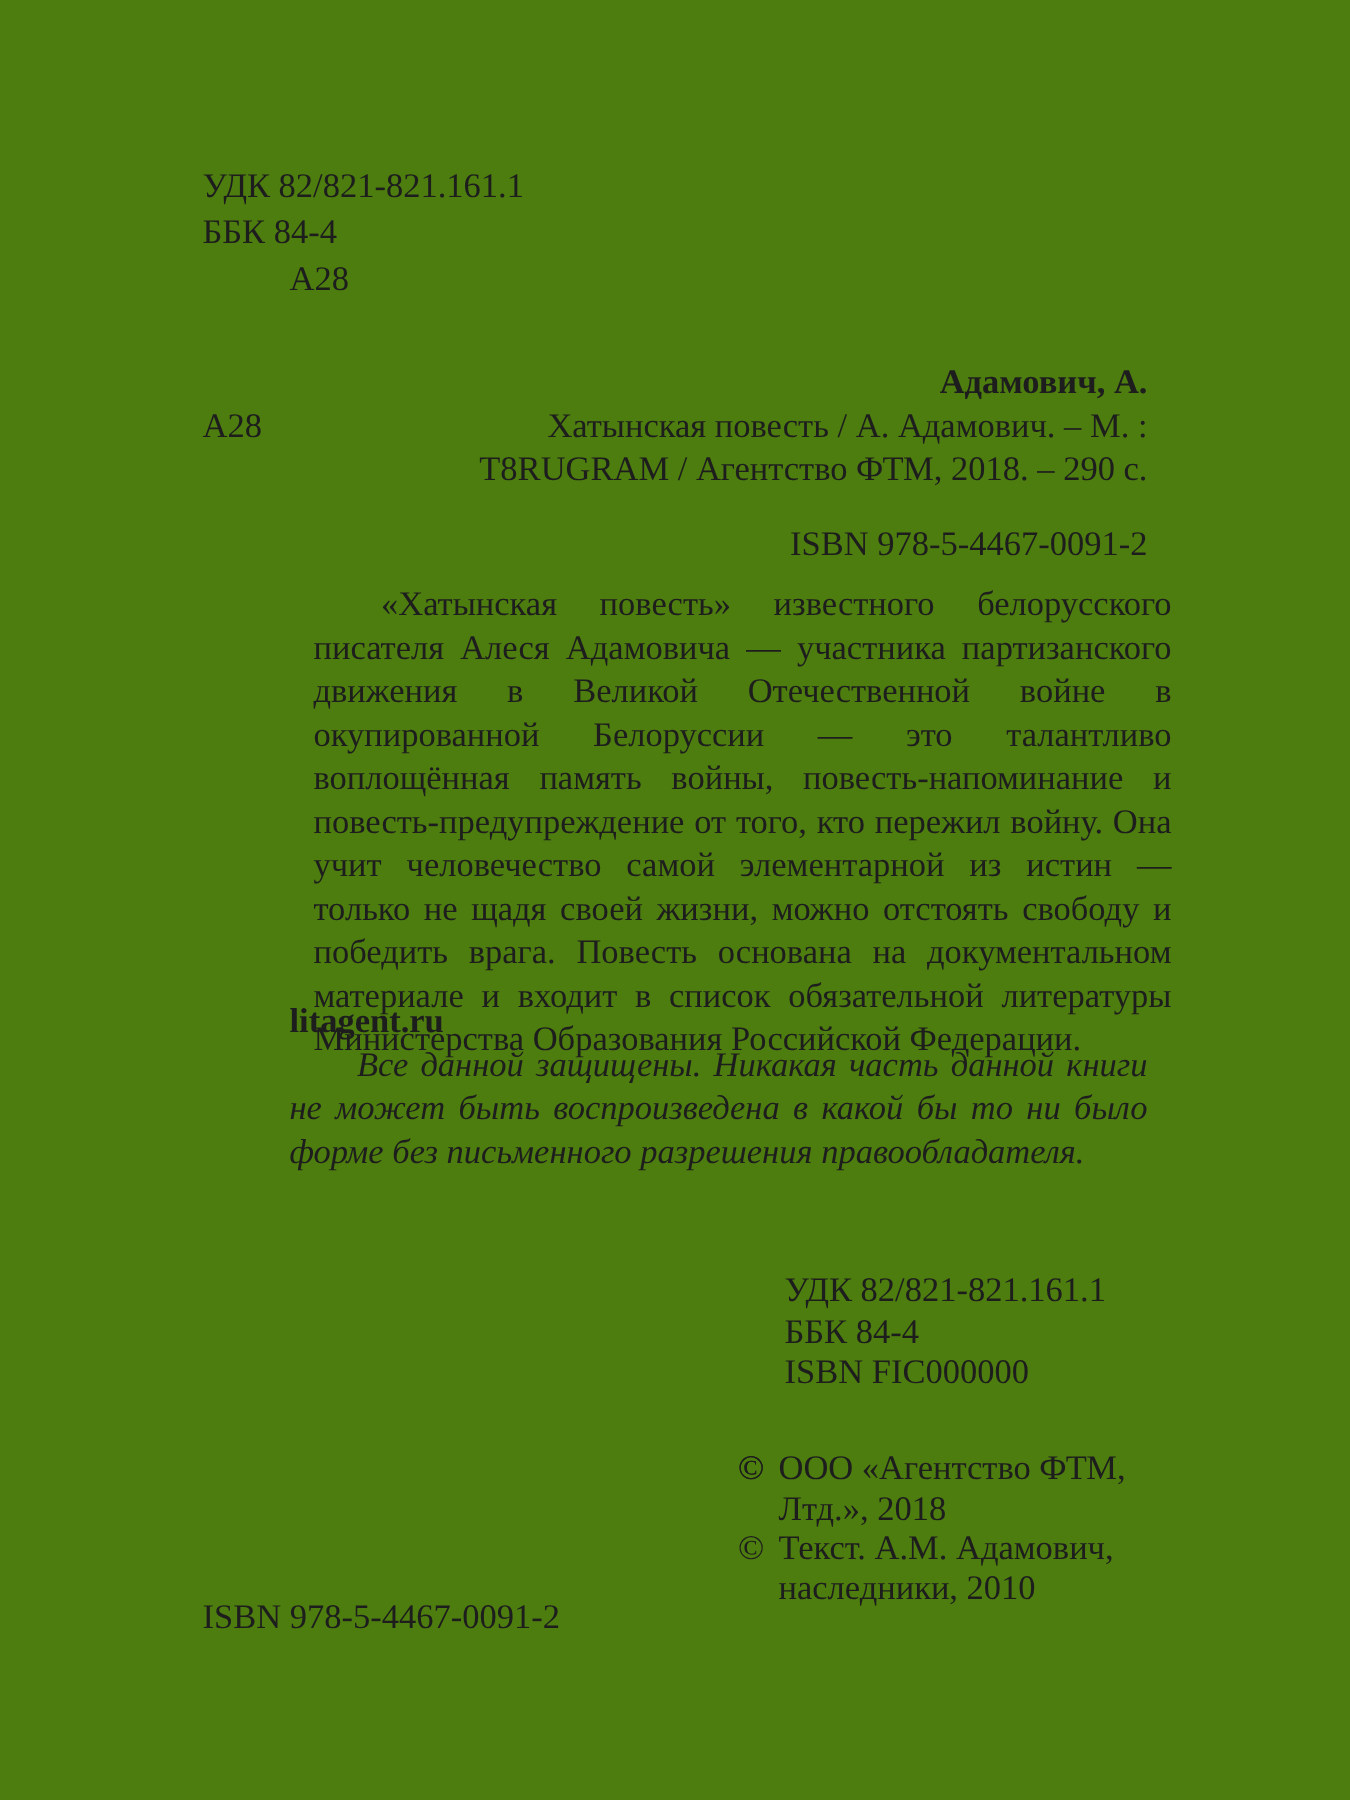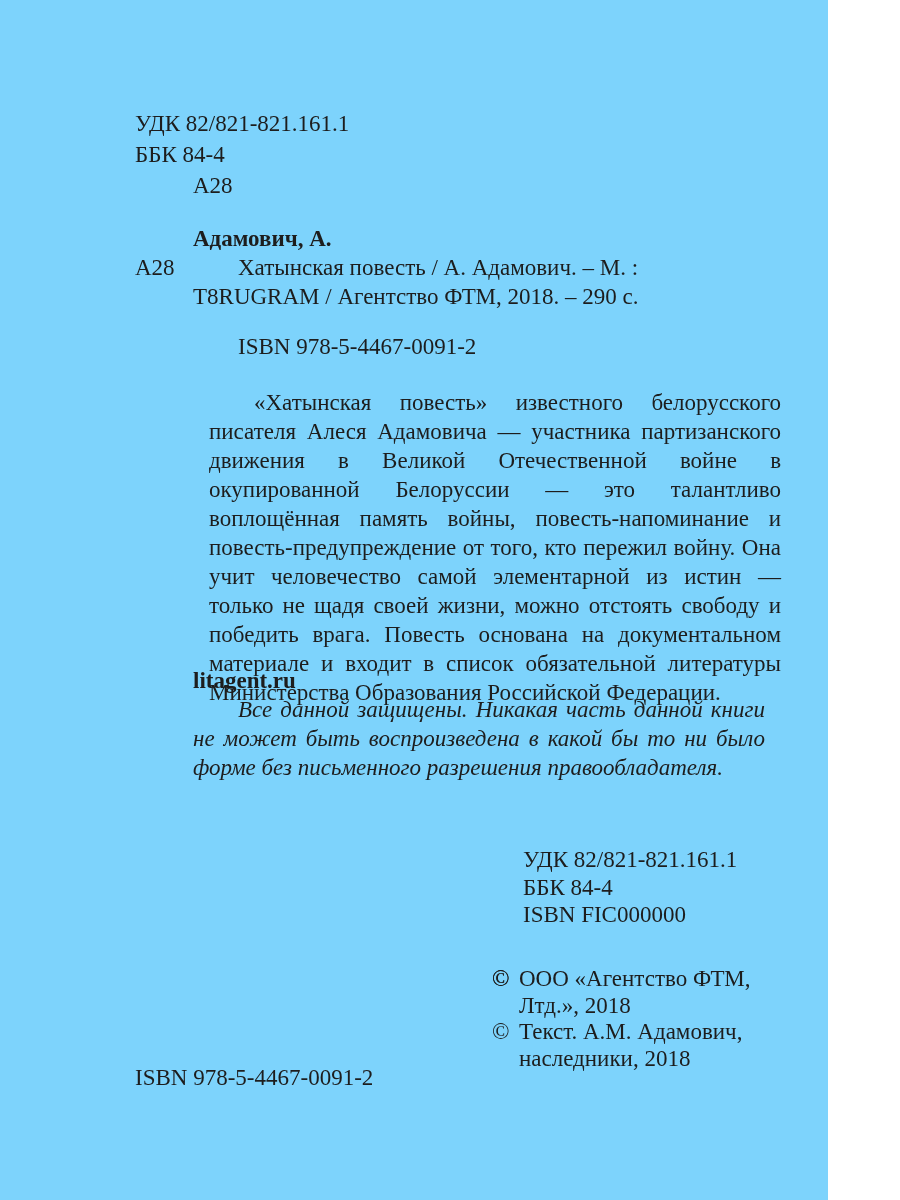--- a/index.html
+++ b/index.html
@@ -2,43 +2,44 @@
 <html><head>
 <meta charset="utf-8">
 <style>
   html, body {
     margin: 0;
     padding: 0;
     background: #ffffff;
   }
   .page {
     position: relative;
-    width: 828px;
+    width: 900px;
     height: 1200px;
-    background: #7dd3fc;
+    background: #4d7c0f;
     color: #1d1d1d;
     font-family: "Liberation Serif", "DejaVu Serif", serif;
     font-size: 23px;
     line-height: 29px;
     overflow: hidden;
   }
   .top-codes {
     position: absolute;
     left: 135px;
     top: 108px;
     line-height: 31px;
   }
   .top-codes .indented {
     padding-left: 58px;
   }
   .catalog {
     position: absolute;
     left: 193px;
-    top: 224px;
+    top: 240px;
     width: 572px;
+    text-align: right;
   }
   .author-line {
     font-weight: bold;
   }
   .catalog-entry {
     position: relative;
     text-indent: 45px;
   }
   .catalog-code {
     position: absolute;
@@ -138,19 +139,19 @@
   <div class="copyrights">
     <div class="copyright-item">
       <span class="copyright-symbol">©</span>
     </div>
     <div class="copyright-item">
       <span class="copyright-symbol">©</span>
       <span>ООО «Агентство ФТМ, Лтд.», 2018</span>
     </div>
     <div class="copyright-item">
       <span class="copyright-symbol">©</span>
-      <span>Текст. А.М. Адамович, наследники, 2018</span>
+      <span>Текст. А.М. Адамович, наследники, 2010</span>
     </div>
   </div>
 
   <div class="isbn-bottom">ISBN 978-5-4467-0091-2</div>
 
 </div>
 
 </body></html>

